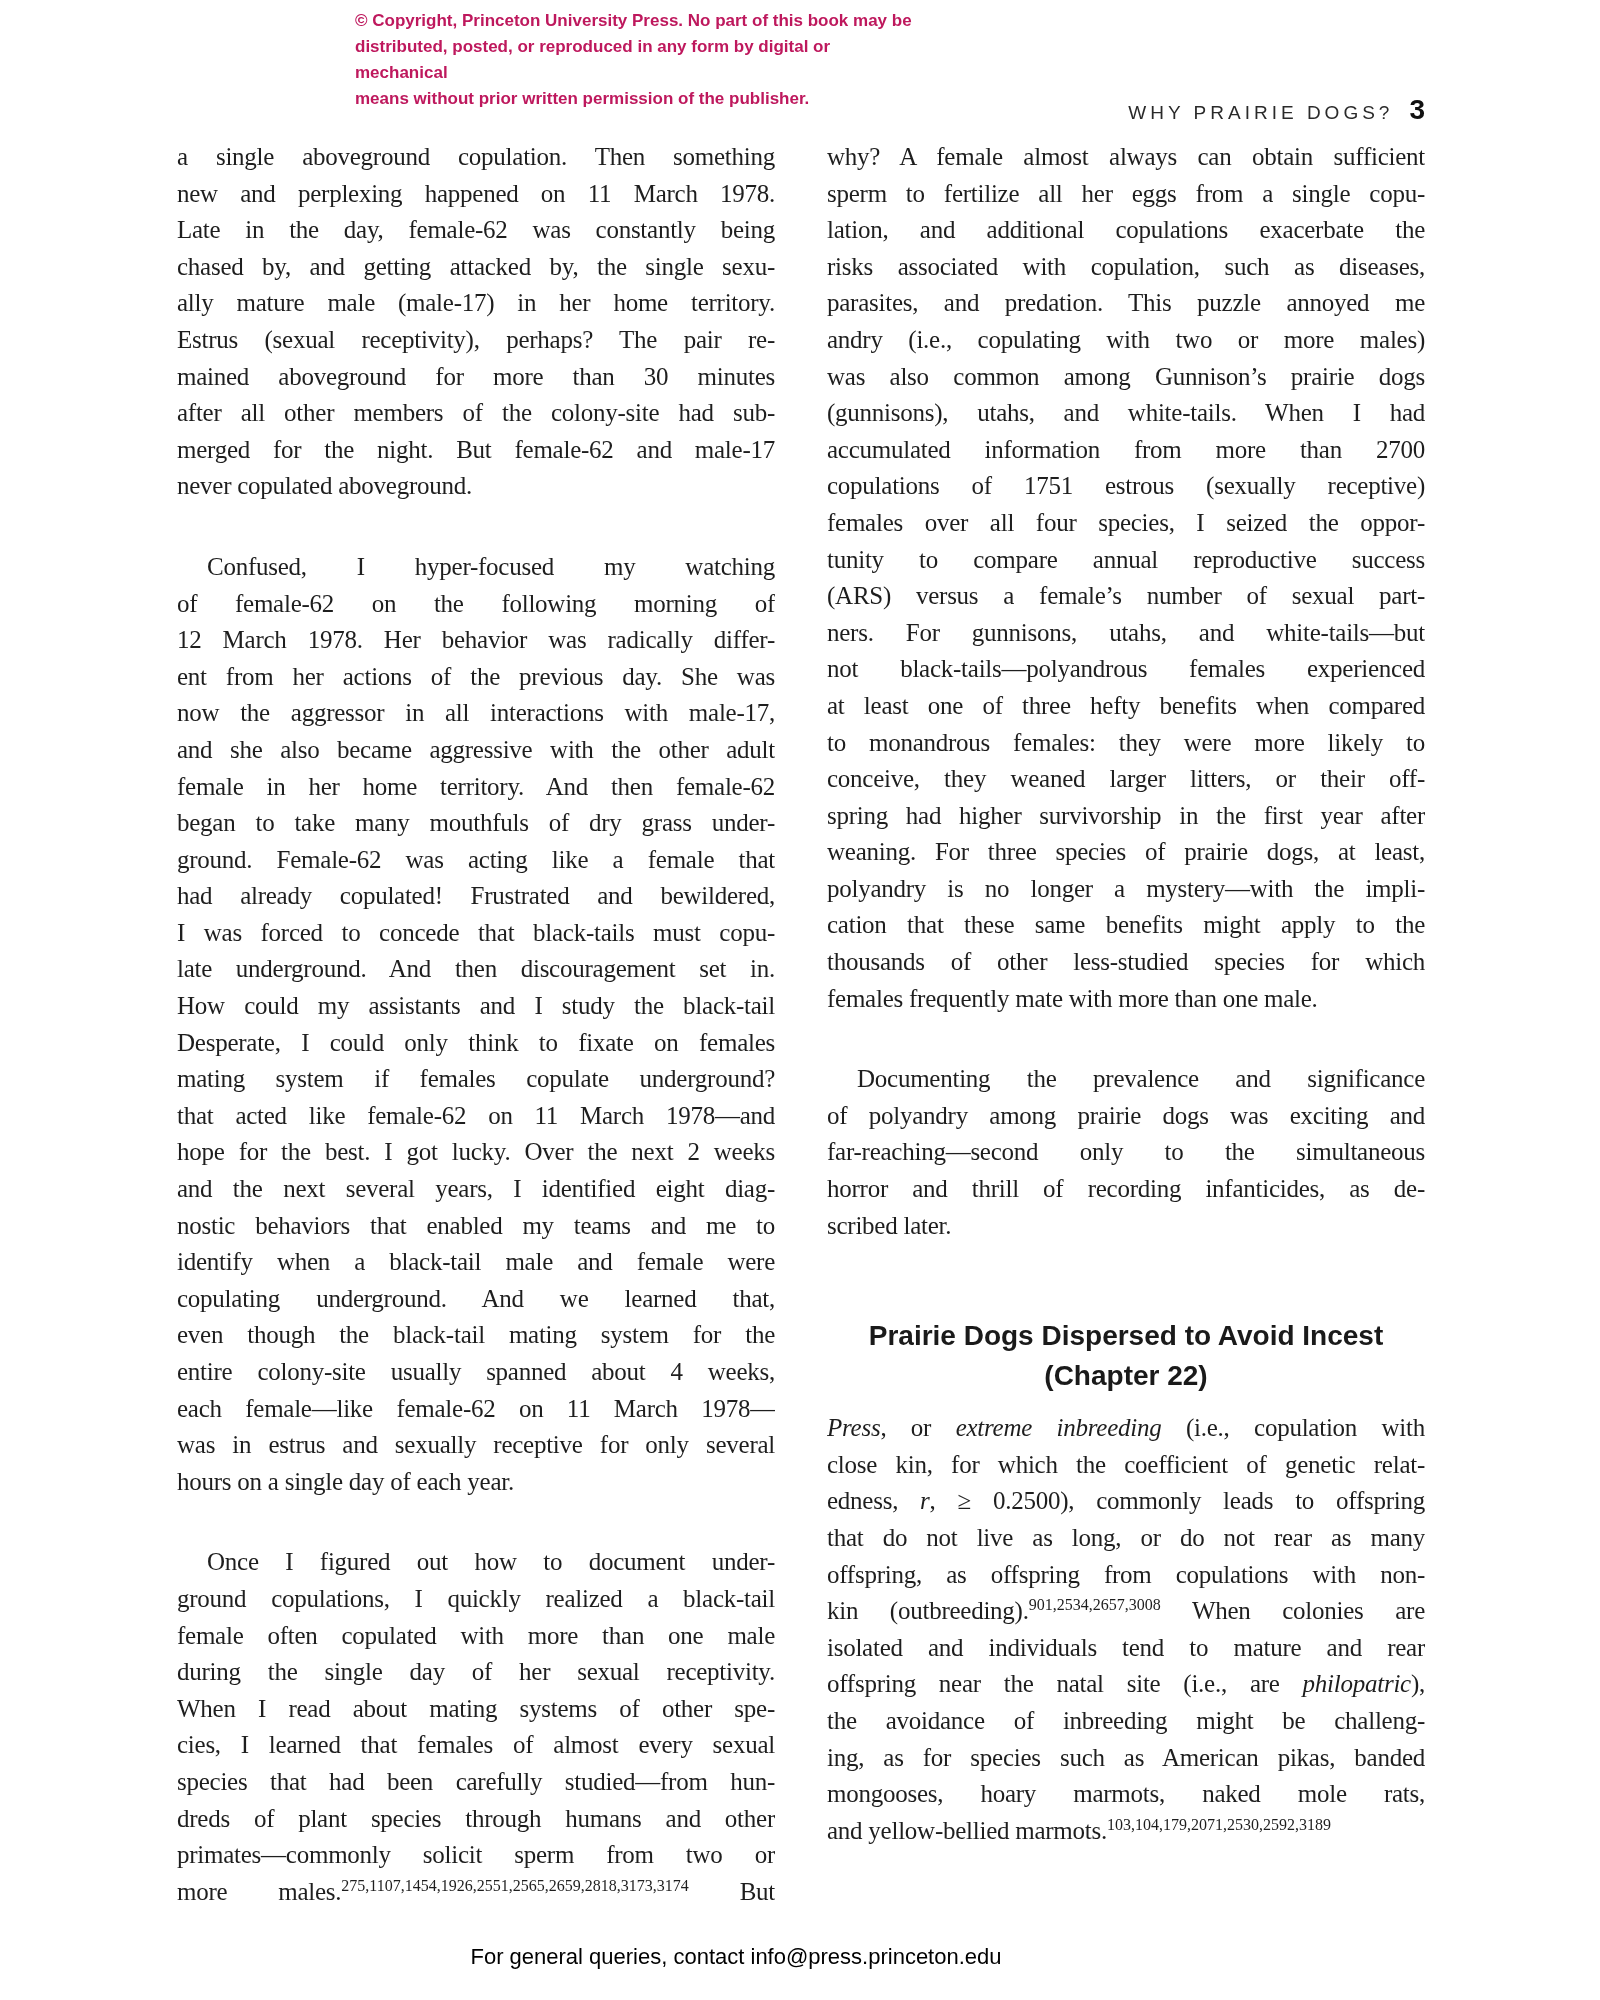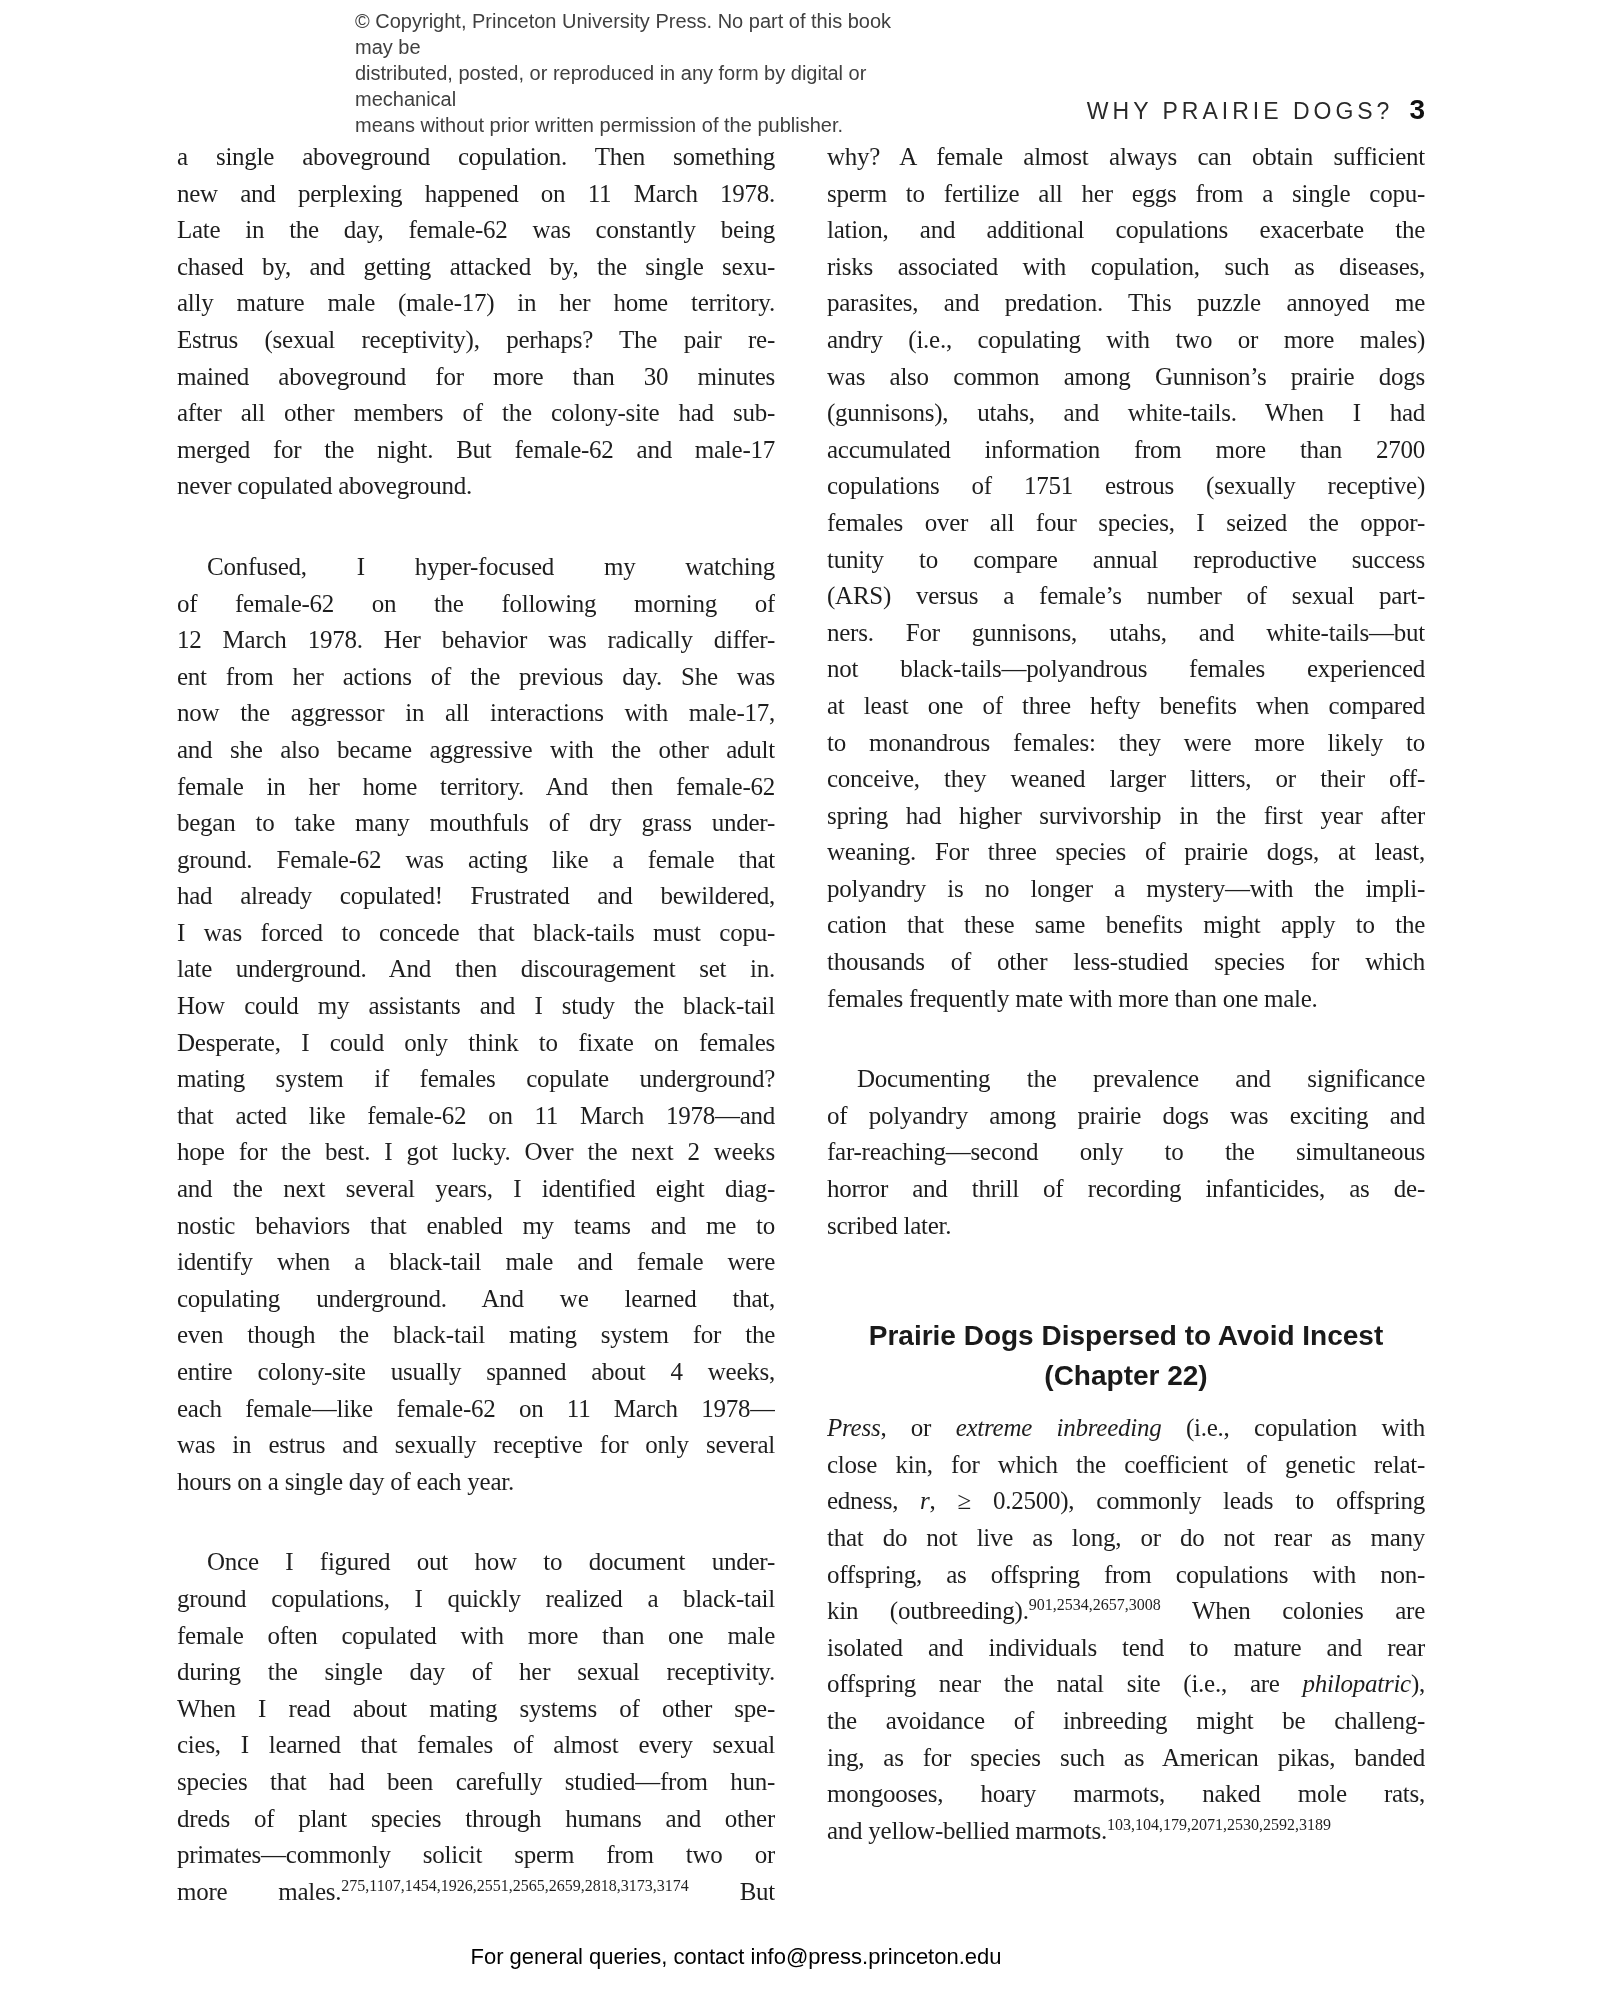--- a/index.html
+++ b/index.html
@@ -8,30 +8,30 @@
     width:1600px; height:2000px; position:relative;
     font-family:"Liberation Serif", serif;
     color:#1e1e1e;
     overflow:hidden;
   }
   .page { position:absolute; inset:0; background:#fff; }
 
   .copyright {
     position:absolute; left:355px; top:8px; width:560px;
     font-family:"Liberation Sans", sans-serif;
-    font-size:20px; line-height:26px; color:#404040;
+    font-size:17px; line-height:26px; color:#be185d;font-weight:bold;
   }
 
   .runhead {
     position:absolute; left:827px; top:94px; width:598px;
     text-align:right; white-space:nowrap;
   }
   .rh-title {
     font-family:"Liberation Sans", sans-serif;
-    font-size:23px; letter-spacing:4px; color:#2a2a2a;
+    font-size:19px; letter-spacing:4px; color:#2a2a2a;
   }
   .rh-page {
     font-family:"Liberation Sans", sans-serif;
     font-size:28px; font-weight:700; color:#111; margin-left:16px;
   }
 
   .col { position:absolute; top:139px; width:598px; }
   .col-left  { left:177px; }
   .col-right { left:827px; }
 

